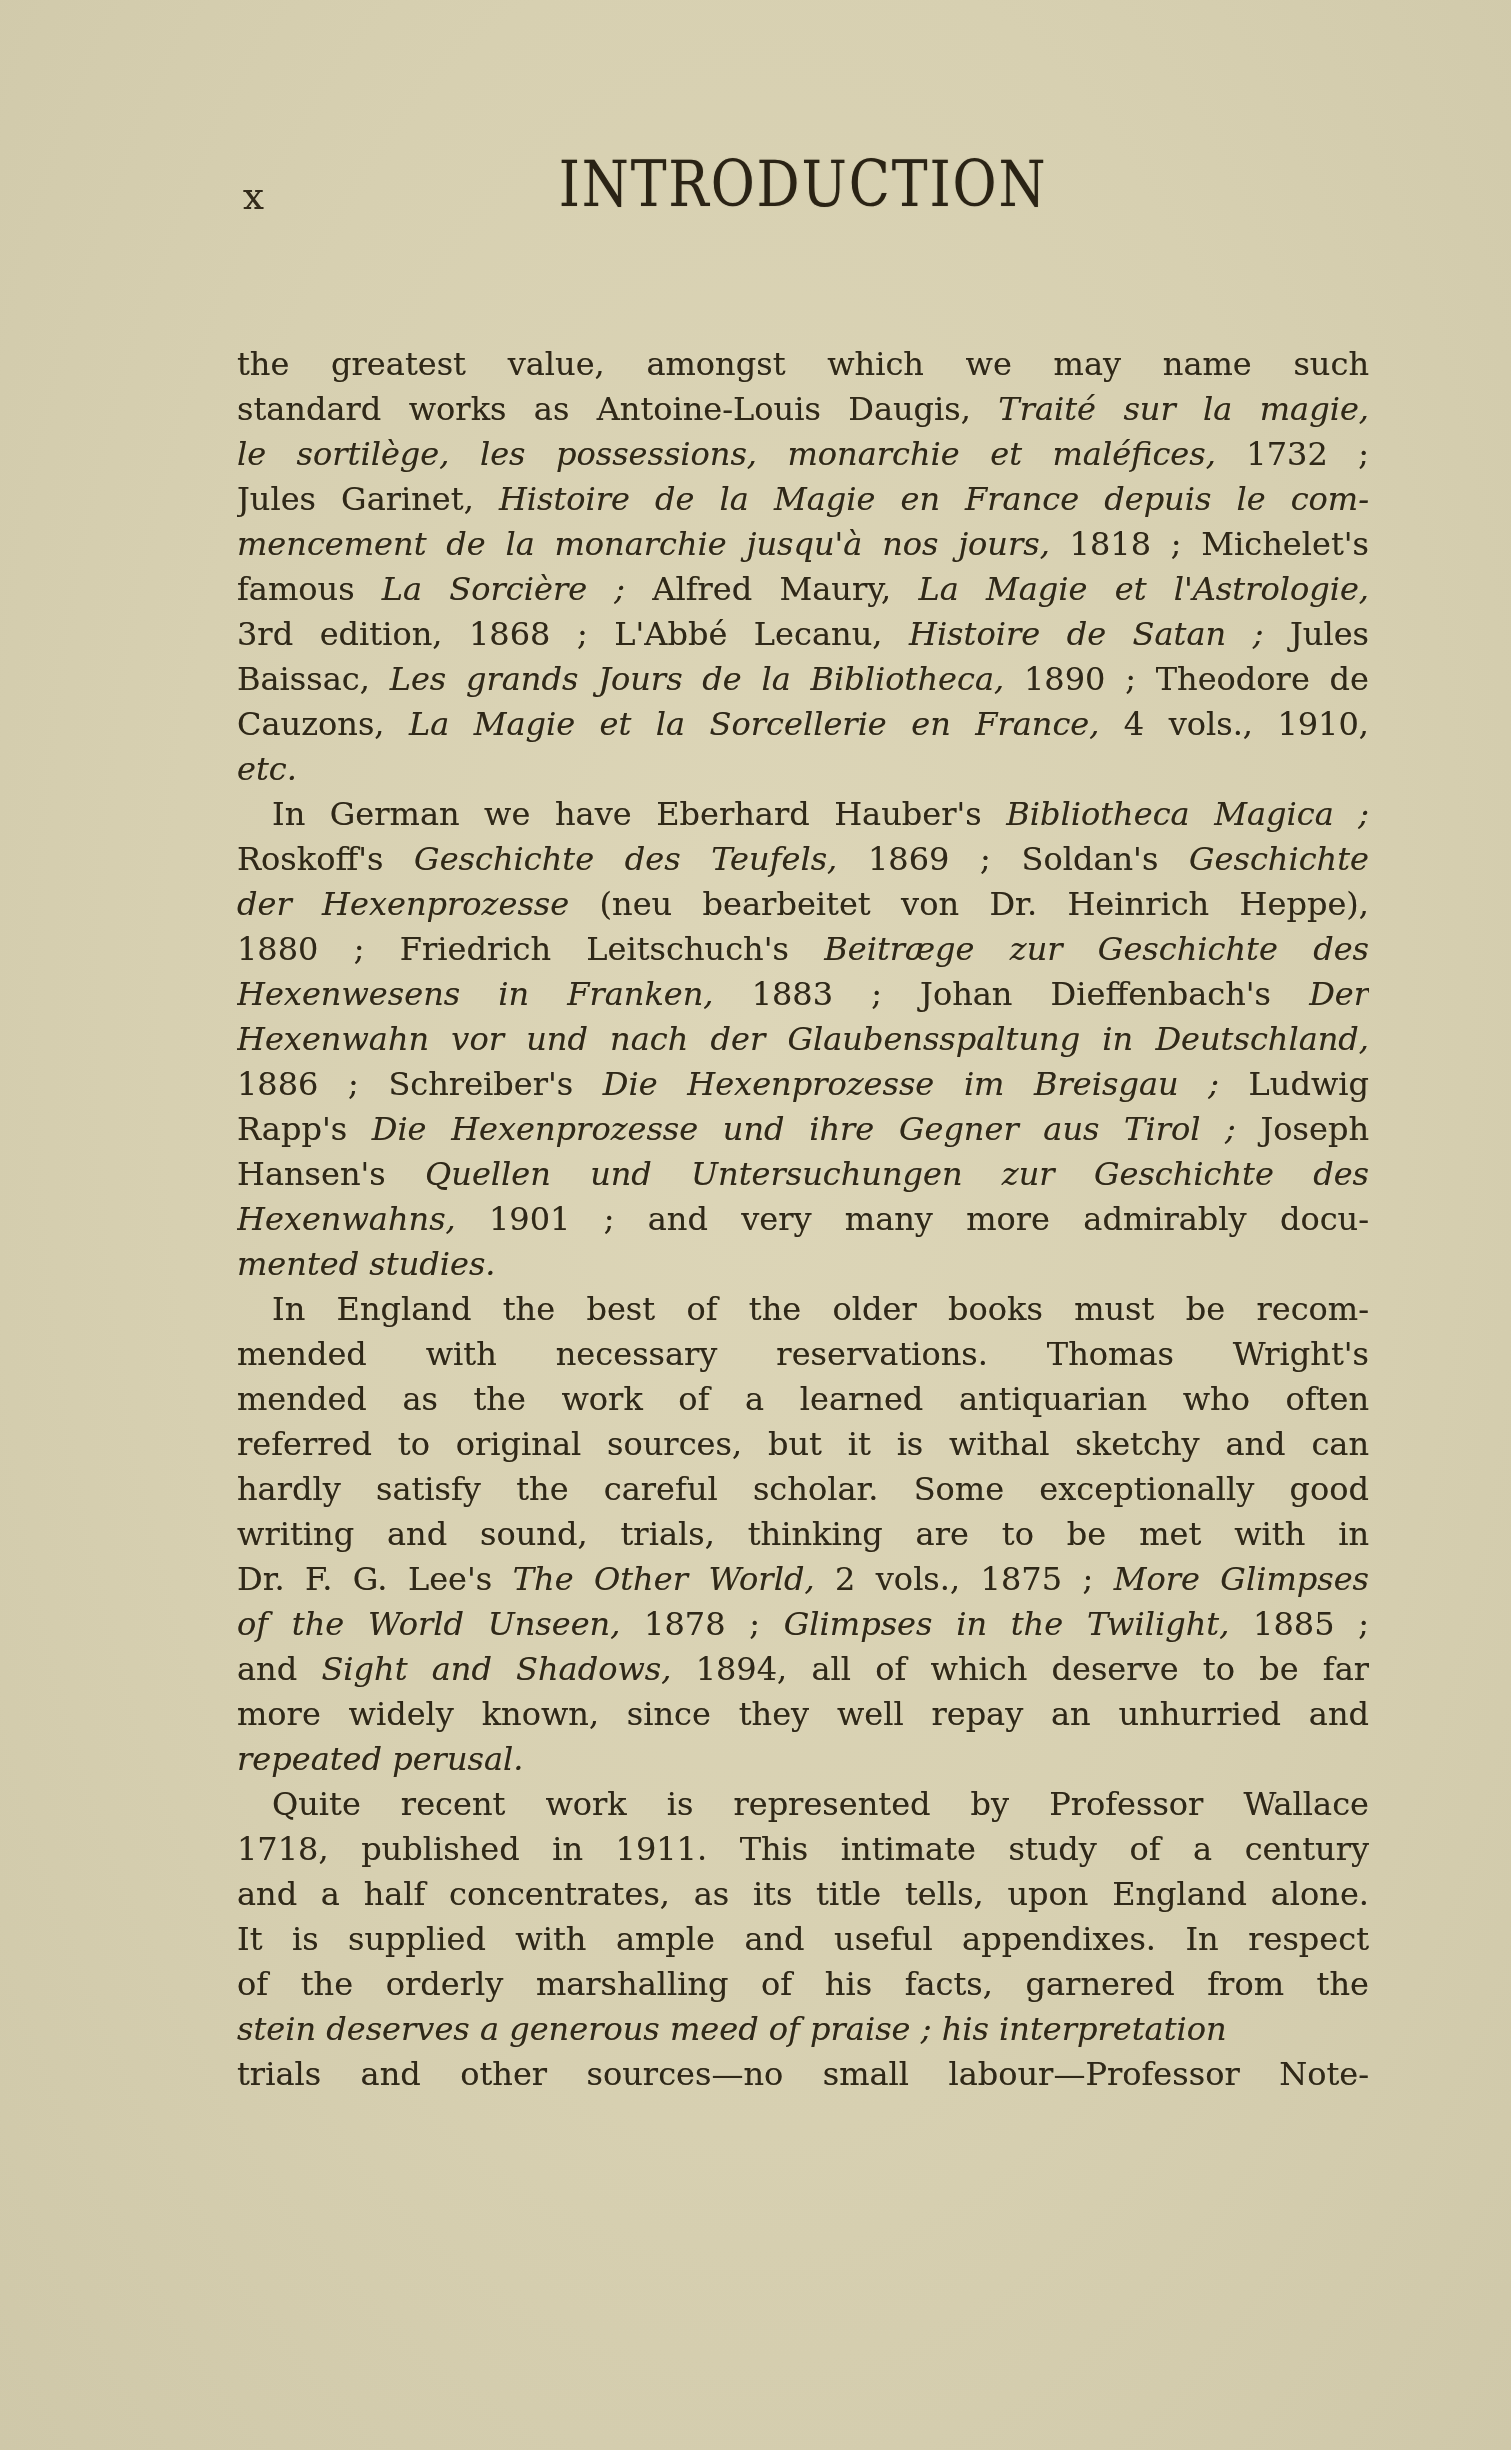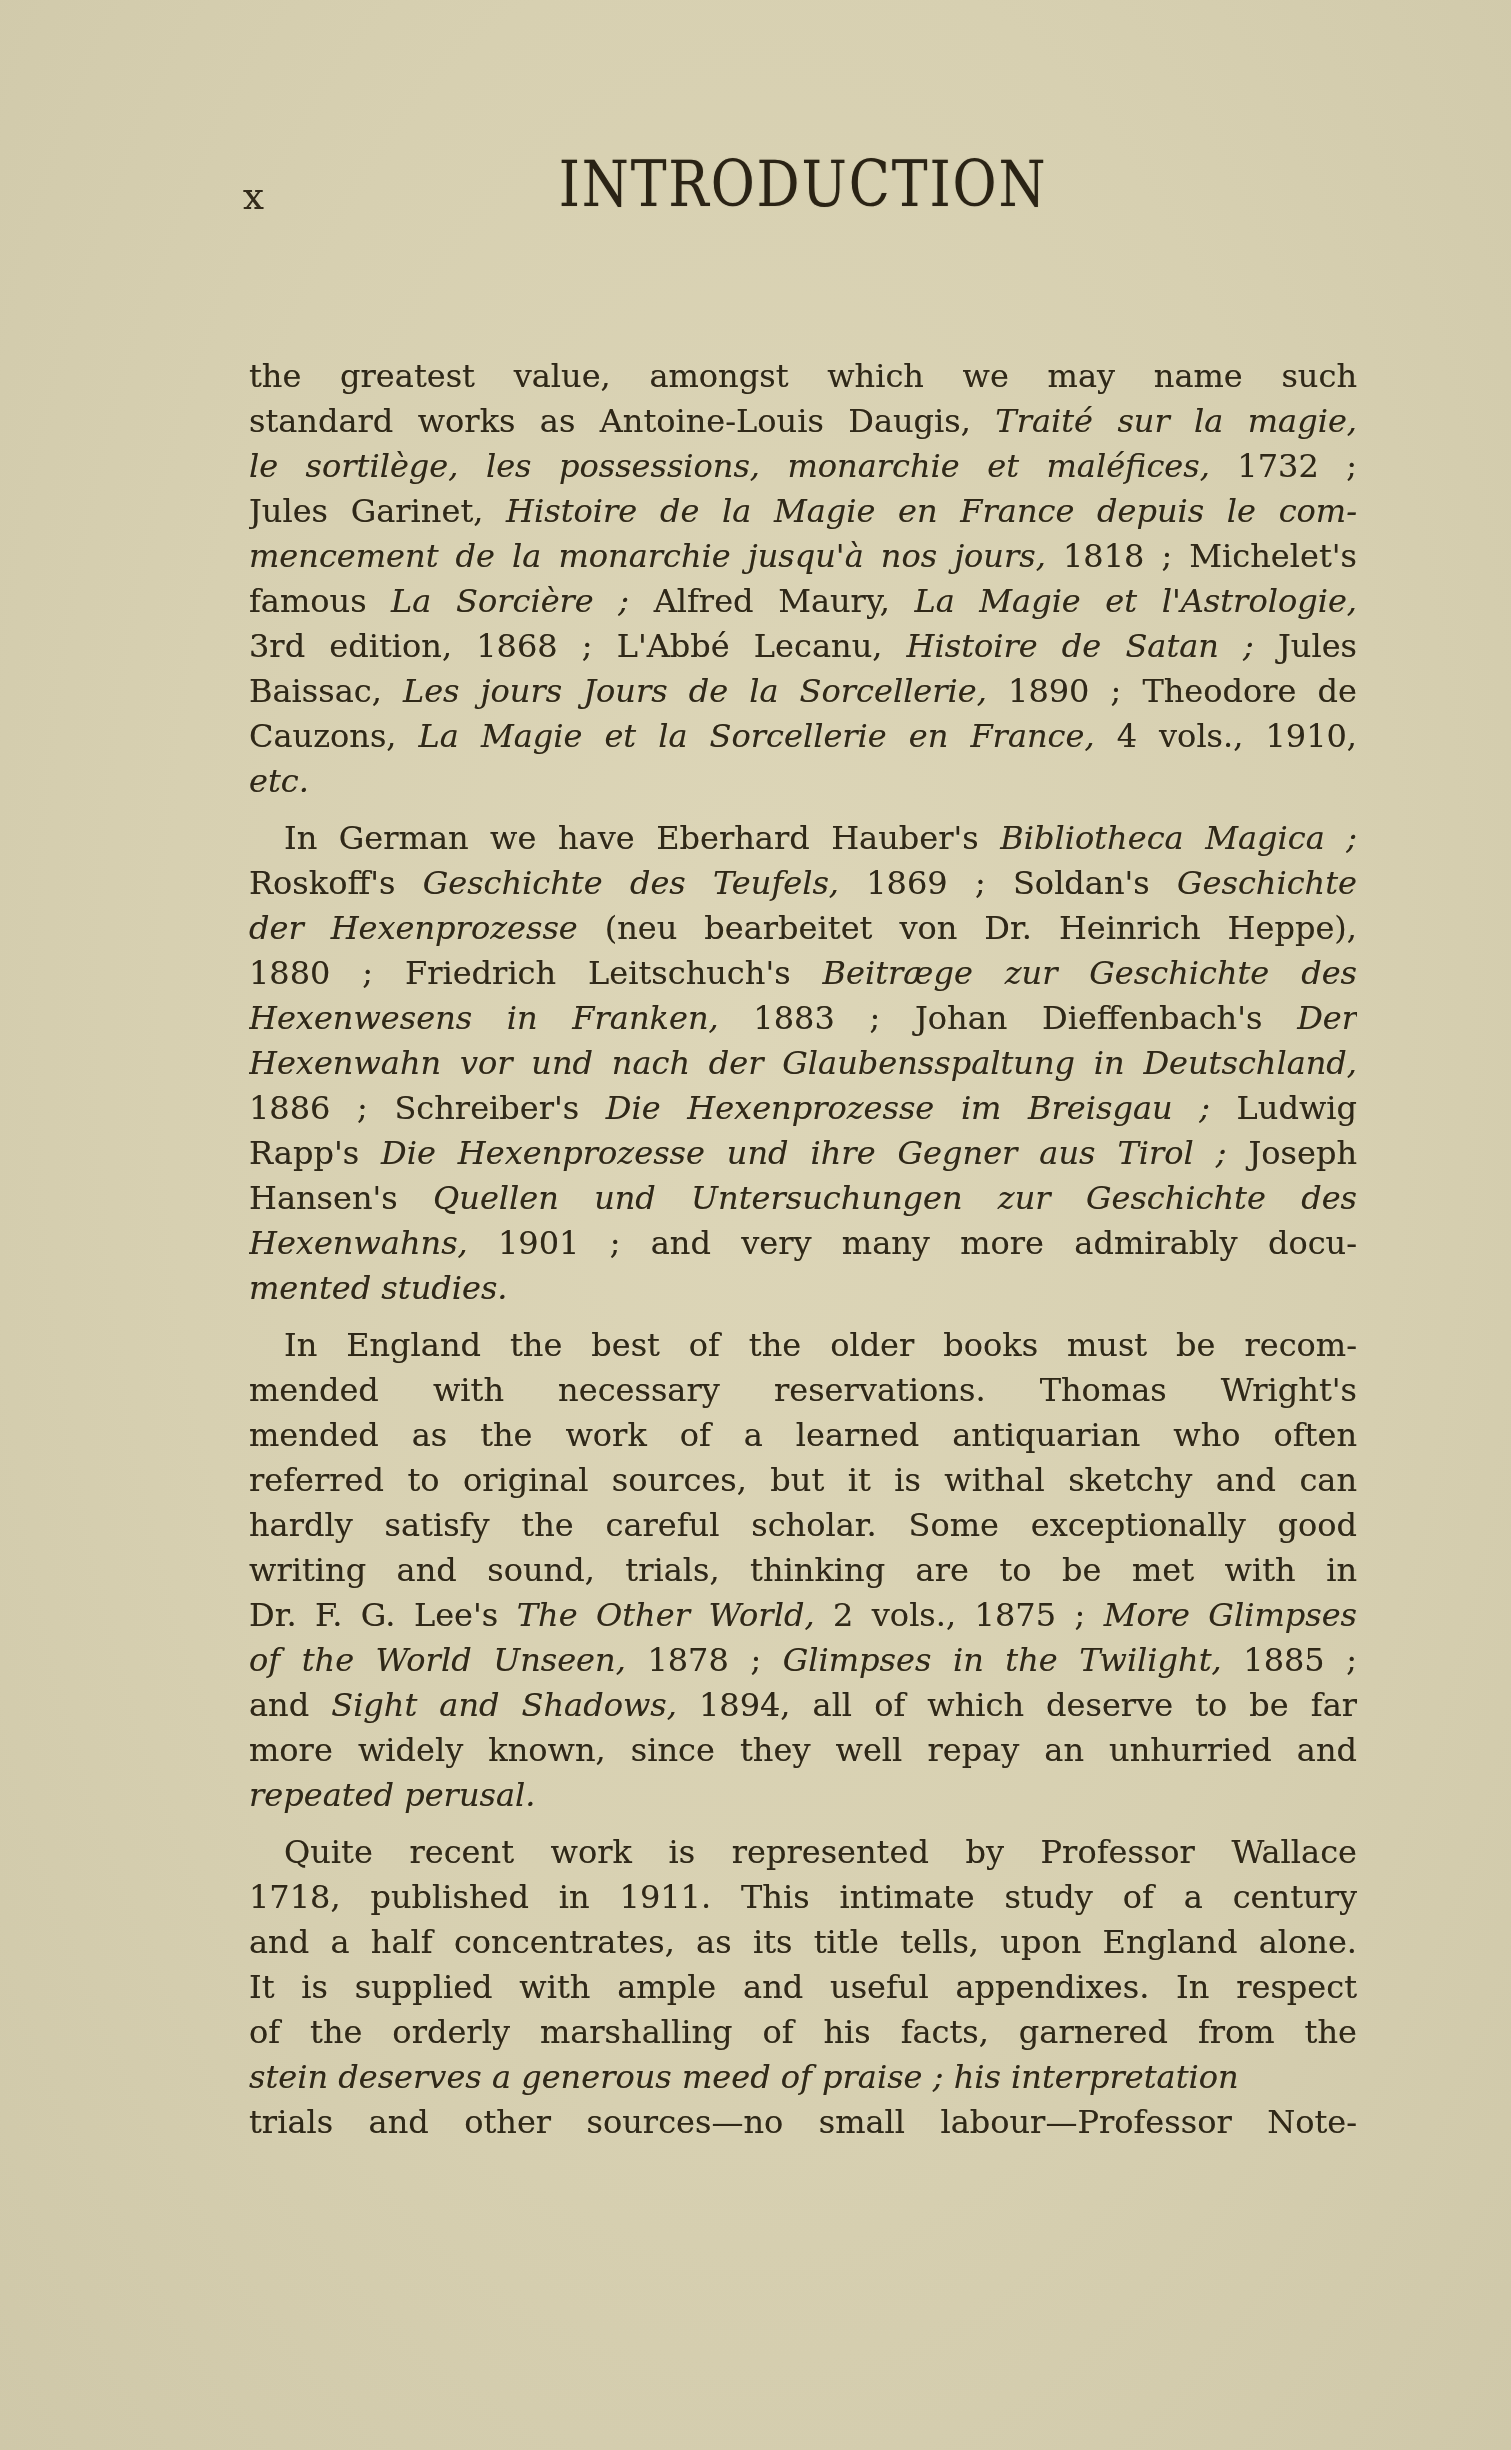--- a/index.html
+++ b/index.html
@@ -46,21 +46,21 @@
   .body-text {
     position: absolute;
     left: 237px;
     top: 342px;
     width: 1132px;
     font-size: 32px;
     line-height: 45px;
     text-shadow: 0 0 0.6px rgba(47,40,24,0.4);
   }
 
-  .para { margin: 12px; }
+  .para { margin: 0; }
 
   .line {
     text-align: justify;
     text-align-last: justify;
     height: 45px;
     overflow: hidden;
     white-space: nowrap;
   }
   .line.last { text-align-last: left; font-style: italic; }
   .line.indent { padding-left: 35px; }
@@ -78,21 +78,21 @@
 
   <div class="body-text">
       <div class="para">
         <div class="line"><span>the greatest value, amongst which we may name such</span></div>
         <div class="line"><span>standard works as Antoine-Louis Daugis, </span><span class="it">Traité sur la magie,</span></div>
         <div class="line"><span class="it">le sortilège, les possessions, monarchie et maléfices,</span><span> 1732 ;</span></div>
         <div class="line"><span>Jules Garinet, </span><span class="it">Histoire de la Magie en France depuis le com-</span></div>
         <div class="line"><span class="it">mencement de la monarchie jusqu'à nos jours,</span><span> 1818 ; Michelet's</span></div>
         <div class="line"><span>famous </span><span class="it">La Sorcière ;</span><span> Alfred Maury, </span><span class="it">La Magie et l'Astrologie,</span></div>
         <div class="line"><span>3rd edition, 1868 ; L'Abbé Lecanu, </span><span class="it">Histoire de Satan ;</span><span> Jules</span></div>
-        <div class="line"><span>Baissac, </span><span class="it">Les jours Jours de la Sorcellerie,</span><span> 1890 ; Theodore de</span></div>
+        <div class="line"><span>Baissac, </span><span class="it">Les grands Jours de la Bibliotheca,</span><span> 1890 ; Theodore de</span></div>
         <div class="line"><span>Cauzons, </span><span class="it">La Magie et la Sorcellerie en France,</span><span> 4 vols., 1910,</span></div>
         <div class="line last"><span>etc.</span></div>
       </div>
       <div class="para">
         <div class="line indent"><span>In German we have Eberhard Hauber's </span><span class="it">Bibliotheca Magica ;</span></div>
         <div class="line"><span>Roskoff's </span><span class="it">Geschichte des Teufels,</span><span> 1869 ; Soldan's </span><span class="it">Geschichte</span></div>
         <div class="line"><span class="it">der Hexenprozesse</span><span> (neu bearbeitet von Dr. Heinrich Heppe),</span></div>
         <div class="line"><span>1880 ; Friedrich Leitschuch's </span><span class="it">Beitræge zur Geschichte des</span></div>
         <div class="line"><span class="it">Hexenwesens in Franken,</span><span> 1883 ; Johan Dieffenbach's </span><span class="it">Der</span></div>
         <div class="line"><span class="it">Hexenwahn vor und nach der Glaubensspaltung in Deutschland,</span></div>

